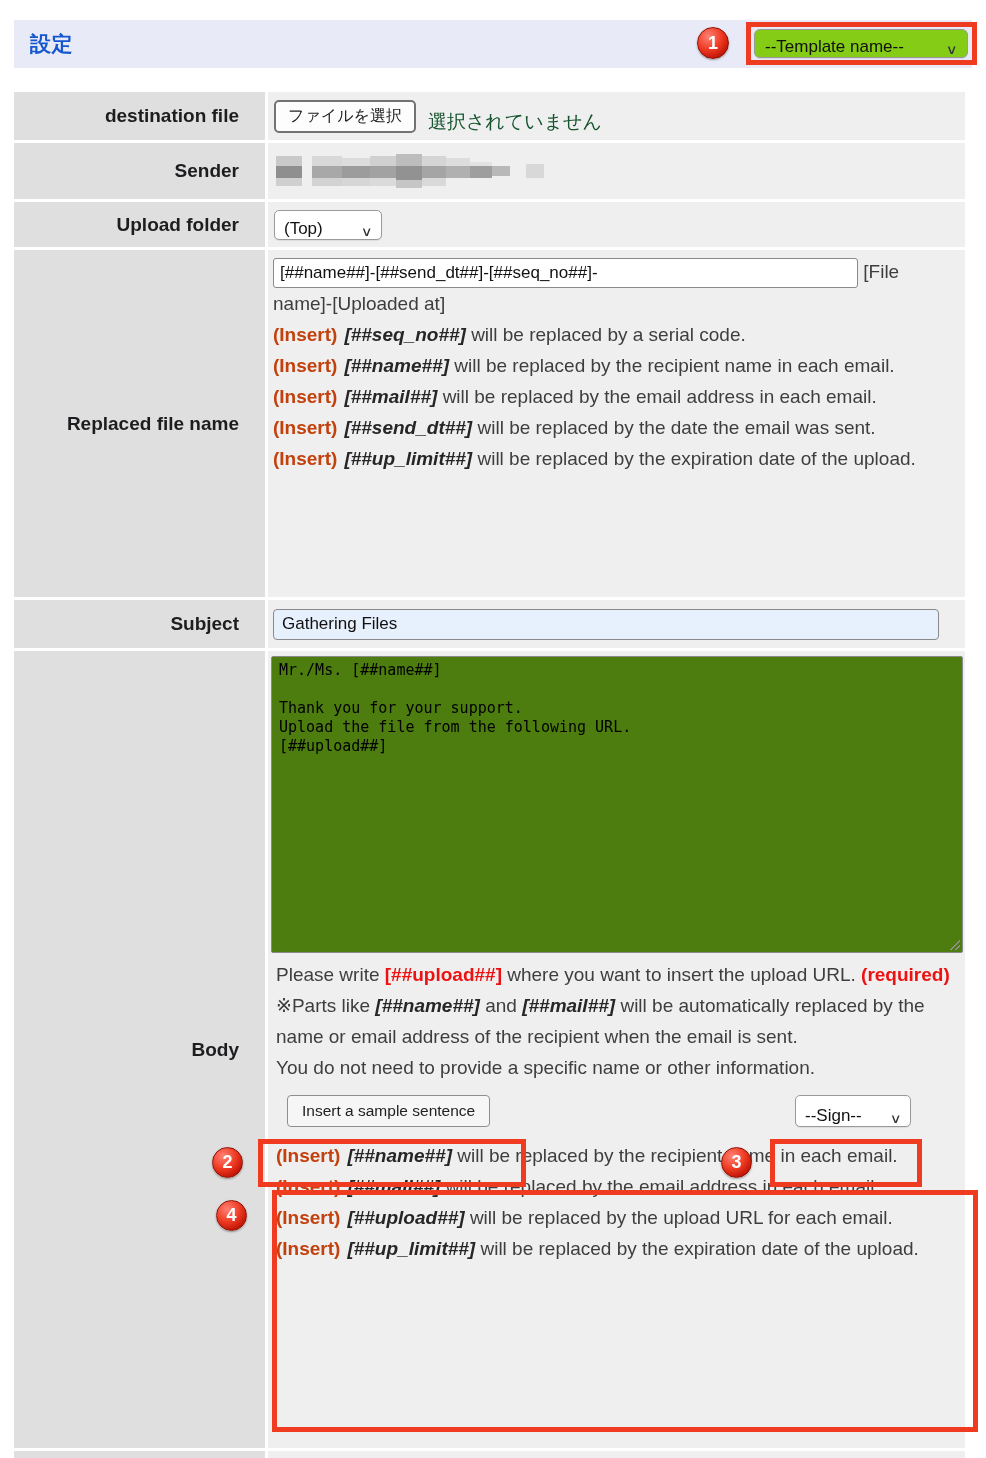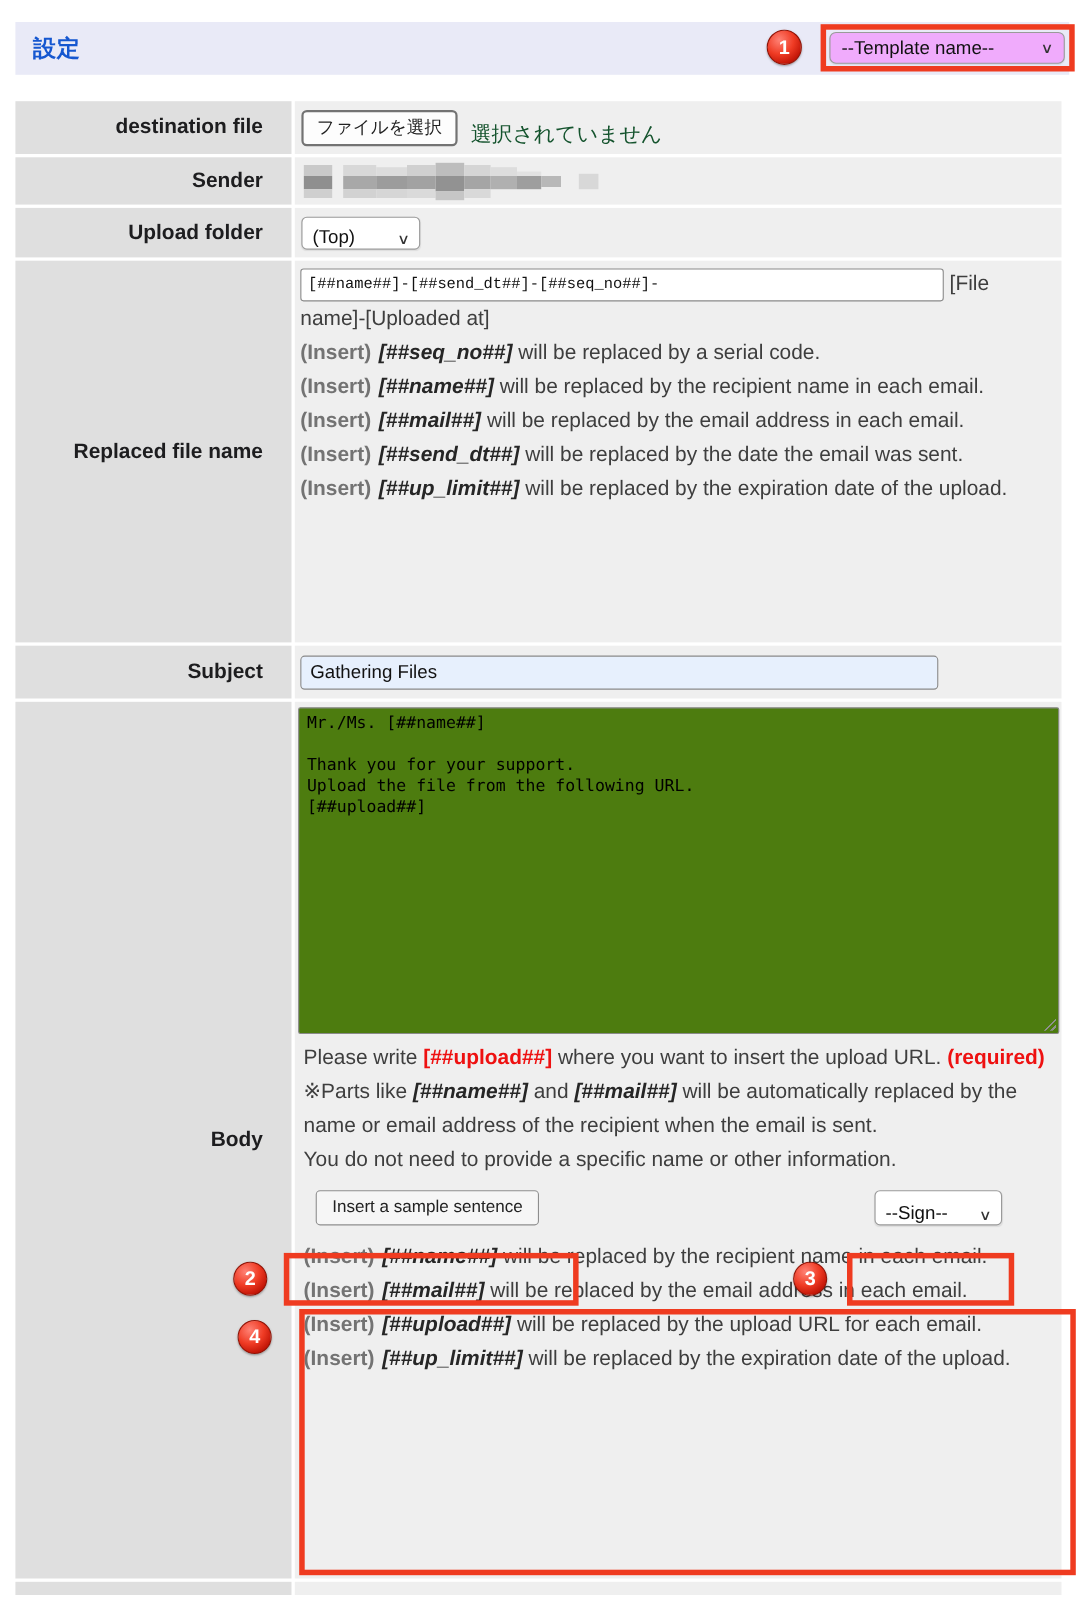--- a/index.html
+++ b/index.html
@@ -12,41 +12,41 @@
   
   .header-bar{
     position:absolute;left:14px;top:20px;width:958px;height:48px;
     background:#e9eaf7;display:flex;align-items:center;box-sizing:border-box;
   }
   .page-title{
     margin-left:16px;font-size:21px;font-weight:bold;color:#1557d0;letter-spacing:.5px;
   }
   .template-select{
     position:absolute;left:754px;top:29px;width:214px;height:29px;
-    background:#f0abfc;border:1px solid #9a9a9a;border-radius:6px;
-    display:flex;align-items:center;justify-content:space-between;
-    padding:12px 10px;box-sizing:border-box;font-size:17px;color:#111;cursor:default;
+    background:#84cc16;border:1px solid #9a9a9a;border-radius:6px;
+    display:flex;align-items:flex-end;justify-content:space-between;
+    padding:0 10px;box-sizing:border-box;font-size:17px;color:#111;cursor:default;
     box-shadow:0 1px 1px rgba(0,0,0,.08);
   }
   
   .form-table{
     position:absolute;left:14px;top:92px;width:951px;
     display:flex;flex-direction:column;gap:3px;
   }
   .frow{display:flex;gap:3px;}
   .lcell{
     width:251px;min-width:251px;background:#dfdfdf;box-sizing:border-box;
     display:flex;align-items:center;justify-content:flex-end;padding-right:26px;
     font-size:19px;font-weight:600;color:#1d1d1f;
   }
   .vcell{
     flex:1;background:#efefef;box-sizing:border-box;position:relative;
     font-size:19px;color:#3e3e3e;
   }
-  .h48{height:48px}.h47{height:43px}.h45{height:45px}
+  .h48{height:48px}.h47{height:56px}.h45{height:45px}
   .h347{height:347px;overflow:hidden}.h797{height:797px;overflow:hidden}
   .h12{height:12px}
   .vcenter{display:flex;align-items:center;}
   
   .file-button{
     margin-left:6px;background:#fdfdfd;border:2px solid #737373;border-radius:5px;
     padding:4px 12px;font-size:16px;color:#222;cursor:pointer;white-space:nowrap;
   }
   .no-file{margin-left:12px;font-size:19px;color:#14532d;margin-top:12px;}
   
@@ -57,29 +57,29 @@
     display:inline-flex;align-items:flex-end;justify-content:space-between;
     padding:0 9px;box-sizing:border-box;font-size:17px;color:#111;cursor:default;
     box-shadow:0 1px 1px rgba(0,0,0,.08);
   }
   .folder-select{margin-left:6px;width:108px;height:30px;}
   .chev{font-size:13px;color:#333;transform:scaleX(1.25);margin-left:8px;}
   
   .rfn-content{padding:6px 10px 0 5px;line-height:31px;}
   .rfn-input{
     width:585px;height:30px;box-sizing:border-box;border:1px solid #8a8a8a;border-radius:3px;
-    background:#fff;font-size:14px;color:#111;padding:0 6px;vertical-align:middle;
-    font-family:Liberation Mono, monospace;
+    background:#fff;font-size:17px;color:#111;padding:0 6px;vertical-align:middle;
+    font-family:Liberation Sans, sans-serif;
   }
   .hint{margin:0;line-height:31px;}
-  .ins{color:#737373;font-weight:bold;cursor:pointer;margin-right:7px;text-decoration:none;}
+  .ins{color:#c2410c;font-weight:bold;cursor:pointer;margin-right:7px;text-decoration:none;}
   .tok{color:#262626;font-weight:bold;font-style:italic;}
   
   .subject-input{
-    margin-left:5px;width:580px;height:31px;box-sizing:border-box;
+    margin-left:5px;width:666px;height:31px;box-sizing:border-box;
     border:1px solid #8a8a8a;border-radius:4px;background:#e7f0fd;
     font-size:17px;color:#111;padding:0 8px;
     font-family:"Liberation Sans","DejaVu Sans",sans-serif;
   }
   
   .body-content{padding:5px 0 0 3px;}
   .ta-wrap{position:relative;width:692px;}
   .body-textarea{
     width:692px;height:297px;box-sizing:border-box;resize:none;
     border:1px solid #8a8a8a;border-radius:2px;background:#4d7c0f;

